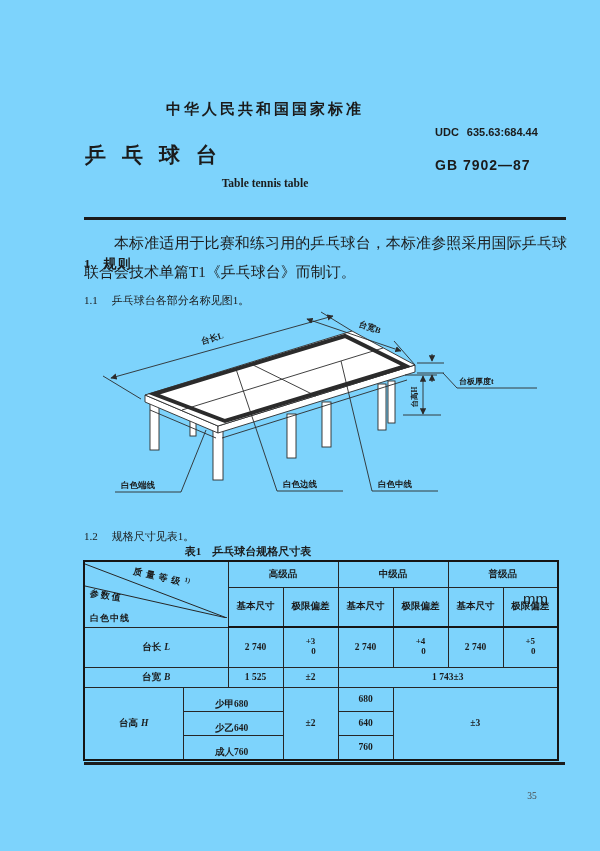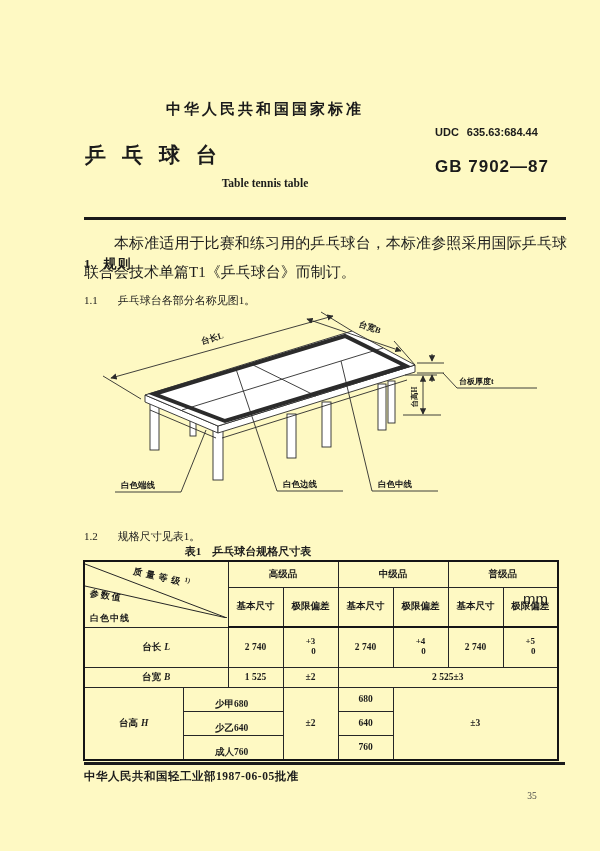--- a/index.html
+++ b/index.html
@@ -1,32 +1,32 @@
 <!DOCTYPE html>
 <html><head>
 <meta charset="utf-8">
 <style>
   html,body{margin:0;padding:0;background:#e8e8e8;}
-  .page{position:relative;width:600px;height:851px;background:#fef9c3;
+  .page{position:relative;width:600px;height:851px;background:#7dd3fc;
         font-family:"Liberation Serif","DejaVu Serif",serif;color:#1b1b1b;overflow:hidden;}
   .abs{position:absolute;}
   
   .org-title{left:85px;top:100px;width:360px;text-align:center;font-size:15px;font-weight:bold;letter-spacing:3px;}
   .udc{left:435px;top:126px;font-size:11px;font-weight:bold;font-family:"Liberation Sans",sans-serif;}
   .udc .num{margin-left:8px;}
   .cn-title{left:85px;top:141px;width:295px;text-align:left;font-size:21px;font-weight:bold;letter-spacing:16px;}
-  .std-code{left:435px;top:157px;font-size:17px;font-weight:bold;font-family:"Liberation Sans",sans-serif;letter-spacing:1px;}
+  .std-code{left:435px;top:157px;font-size:14px;font-weight:bold;font-family:"Liberation Sans",sans-serif;letter-spacing:1px;}
   .en-title{left:85px;top:177px;width:360px;text-align:center;font-size:11.5px;font-weight:bold;}
   .rule-top{left:84px;top:217px;width:482px;height:2.5px;background:#1b1b1b;}
   
   .intro{left:84px;top:229px;width:483px;font-size:15px;line-height:1.9;text-align:justify;text-indent:2em;}
   .h1{left:84px;top:255px;font-size:13px;font-weight:bold;letter-spacing:1px;}
   .h1 .no{margin-right:12px;}
   .clause{left:84px;top:293px;font-size:11px;}
-  .clause .no{margin-right:20px;}
+  .clause .no{margin-right:14px;}
   .clause12{top:529px;}
   
   .fig{left:95px;top:310px;width:460px;height:200px;}
   .fig svg{font-family:inherit;}
   .fig-caption{left:216px;top:510px;width:200px;text-align:center;font-size:11px;font-weight:bold;white-space:pre;}
   
   .tbl-caption{left:128px;top:544px;width:240px;text-align:center;font-size:11px;font-weight:bold;white-space:pre;}
   .unit{left:523px;top:546px;font-size:15px;font-family:Liberation Sans, sans-serif;margin-top:44px;}
   table.spec{position:absolute;left:83px;top:560px;width:474px;border-collapse:collapse;table-layout:fixed;
              border:2px solid #151515;}
@@ -199,21 +199,21 @@
             <div class="dev">
               <span class="t">+5</span>
               <span class="b">0</span>
             </div>
           </td>
     </tr>
     <tr class="r20">
       <td colspan="2"><span>台宽</span><span class="sym">B</span></td>
       <td>1 525</td>
       <td>±2</td>
-      <td colspan="4">2 525±3</td>
+      <td colspan="4">1 743±3</td>
     </tr>
     <tr class="r20">
       <td rowspan="3"><span>台高</span><span class="sym">H</span></td>
       <td colspan="2">
             <div class="hv">
               <span>少甲</span>
               <span>680</span>
             </div>
           </td>
       <td rowspan="3">±2</td>
@@ -235,16 +235,15 @@
               <span>成人</span>
               <span>760</span>
             </div>
           </td>
       <td>760</td>
     </tr>
   </tbody>
     </table>
 
   <div class="abs rule-bottom"></div>
-  <div class="abs approval">中华人民共和国轻工业部1987-06-05批准</div>
   <div class="abs pageno">35</div>
 
 </div>
 
 </body></html>

